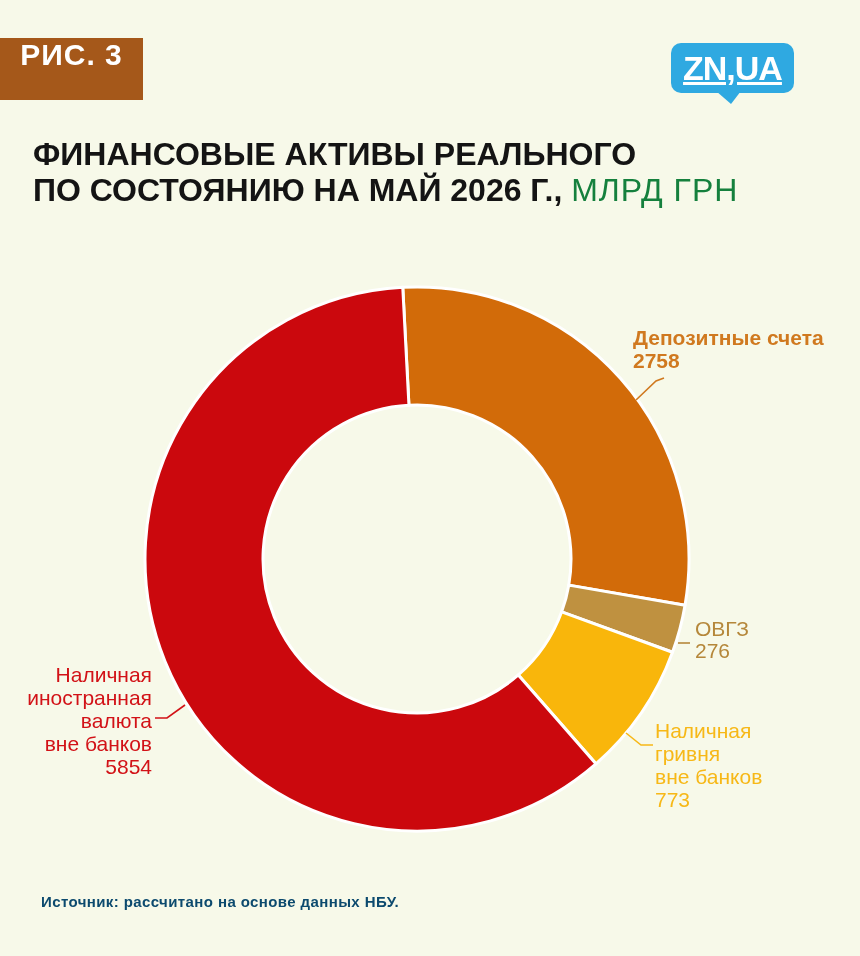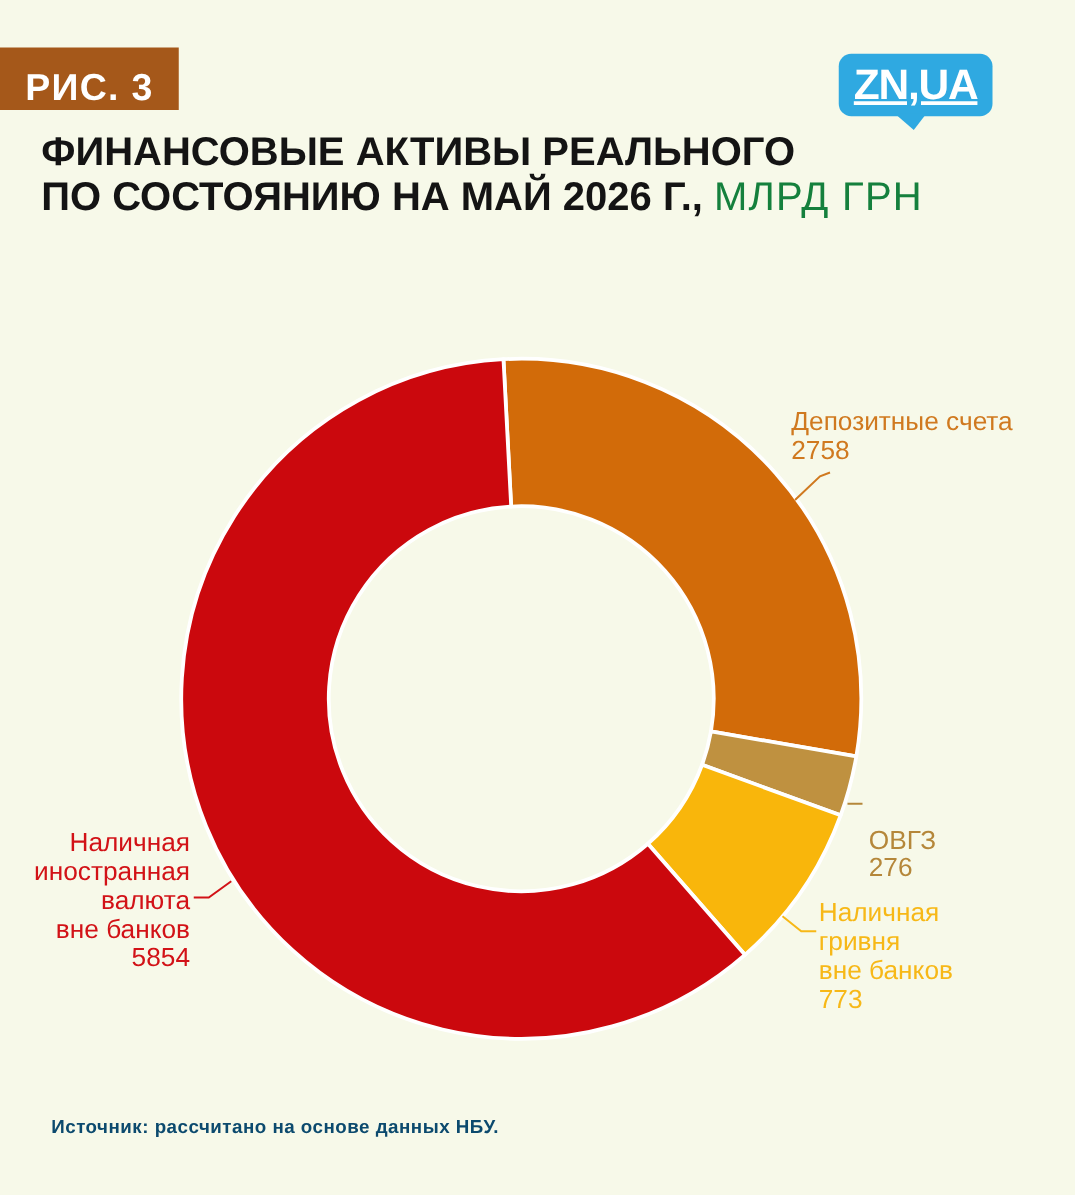--- a/index.html
+++ b/index.html
@@ -2,43 +2,43 @@
 <html><head>
 <meta charset="utf-8">
 <style>
   html,body{margin:0;padding:0;}
   body{
     width:860px;height:956px;position:relative;overflow:hidden;
     background:#F7F9E9;
     font-family:"Liberation Sans", sans-serif;
   }
   .badge{
-    position:absolute;left:0;top:38px;width:143px;height:50px;
-    display:flex;align-items:flex-end;justify-content:center;
+    position:absolute;left:0;top:38px;width:143px;height:62px;
+    display:flex;align-items:flex-start;justify-content:center;
     color:#FFFFFF;font-weight:700;font-size:30px;letter-spacing:1px;
   }
   .logo{
     position:absolute;left:671px;top:43px;width:123px;height:50px;
     border-radius:10px;
     display:flex;align-items:center;justify-content:center;
     color:#FFFFFF;font-weight:700;font-size:34px;letter-spacing:-1px;text-decoration:underline;
   }
   .logo-tail{position:absolute;left:714px;top:91px;}
   .title{
-    position:absolute;left:33px;top:103px;width:810px;
+    position:absolute;left:33px;top:136px;width:810px;
     font-size:32px;line-height:36px;font-weight:800;color:#141414;
     letter-spacing:0px;
   }
   .title .light{font-weight:400;color:#15803d;letter-spacing:1px;}
   .chart-svg{position:absolute;left:0;top:0;}
   .lbl{
     position:absolute;font-size:21px;line-height:23px;white-space:pre-line;
   }
-  .lbl-deposits{left:633px;top:326px;}
-  .lbl-ovgz{left:695px;top:662px;line-height:22px;}
+  .lbl-deposits{left:633px;top:326px;font-weight:bold;}
+  .lbl-ovgz{left:695px;top:618px;line-height:22px;}
   .lbl-hryvnia{left:655px;top:719px;}
   .lbl-fx{right:708px;top:663px;text-align:right;line-height:23px;}
   .source{
     position:absolute;left:41px;top:893px;
     font-size:15px;color:#0c4a6e;letter-spacing:0.4px;font-weight:bold;
   }
 </style>
 </head>
 <body style="background: rgb(247, 249, 233);">
 

